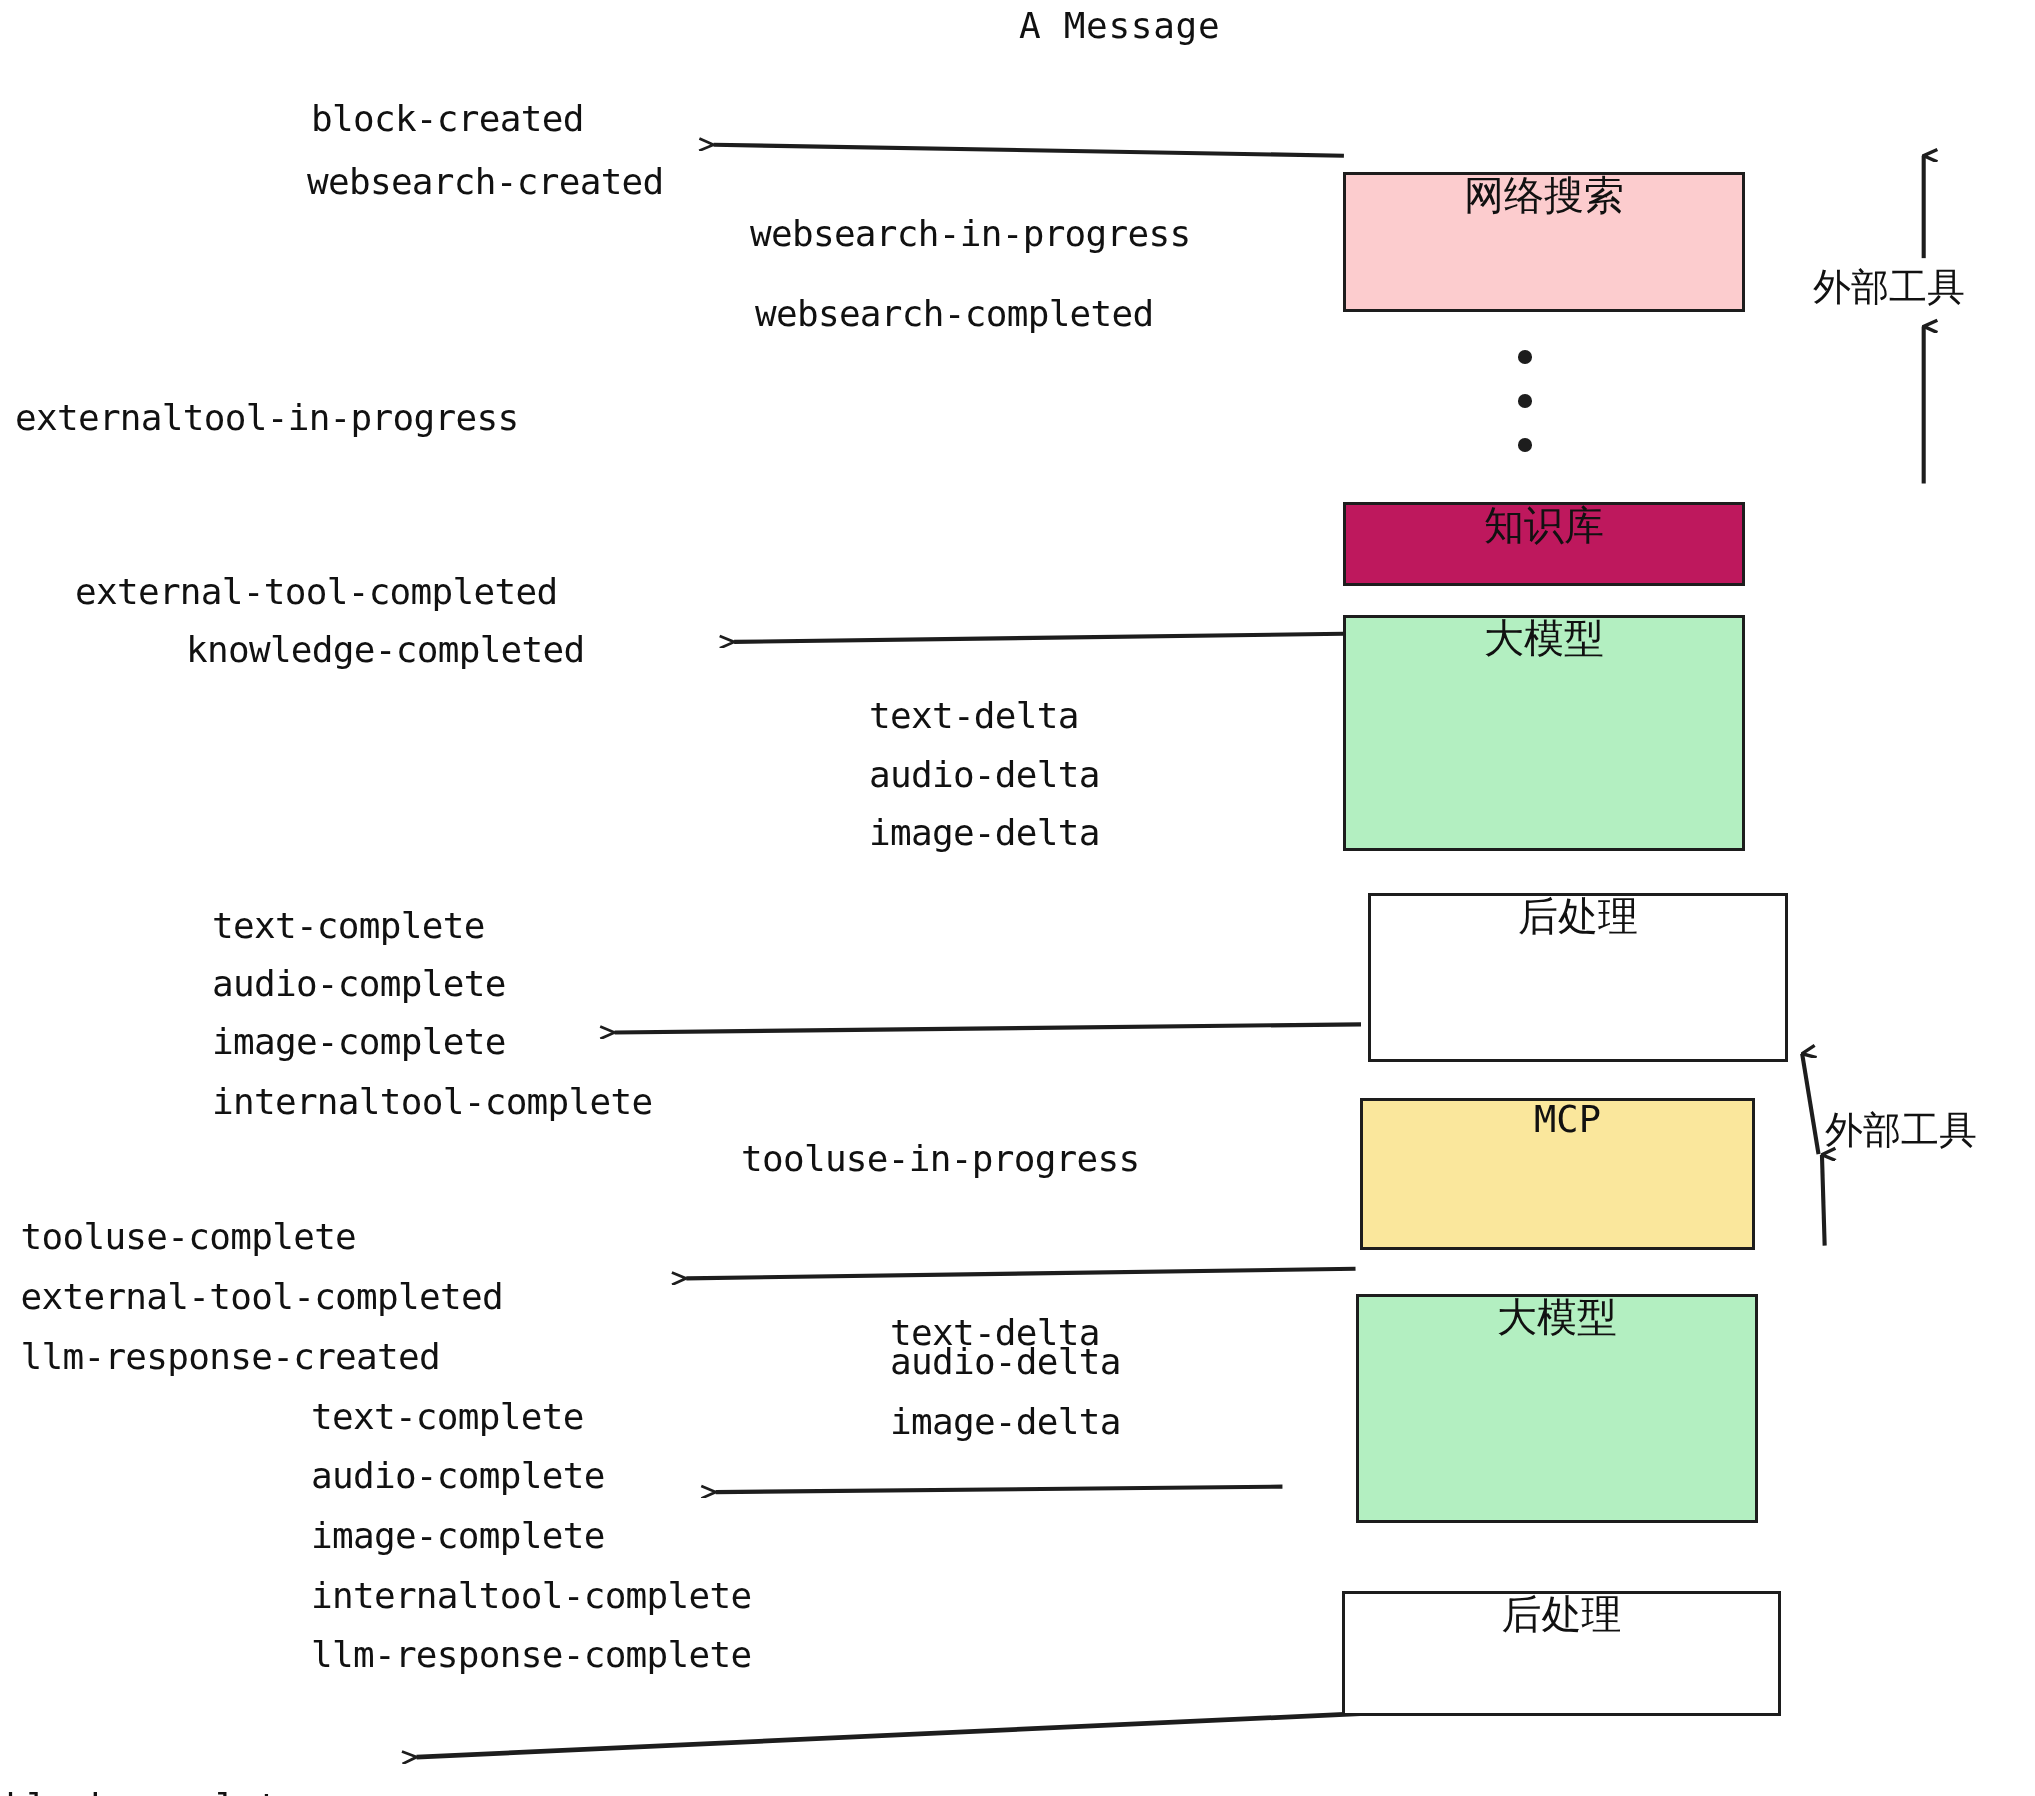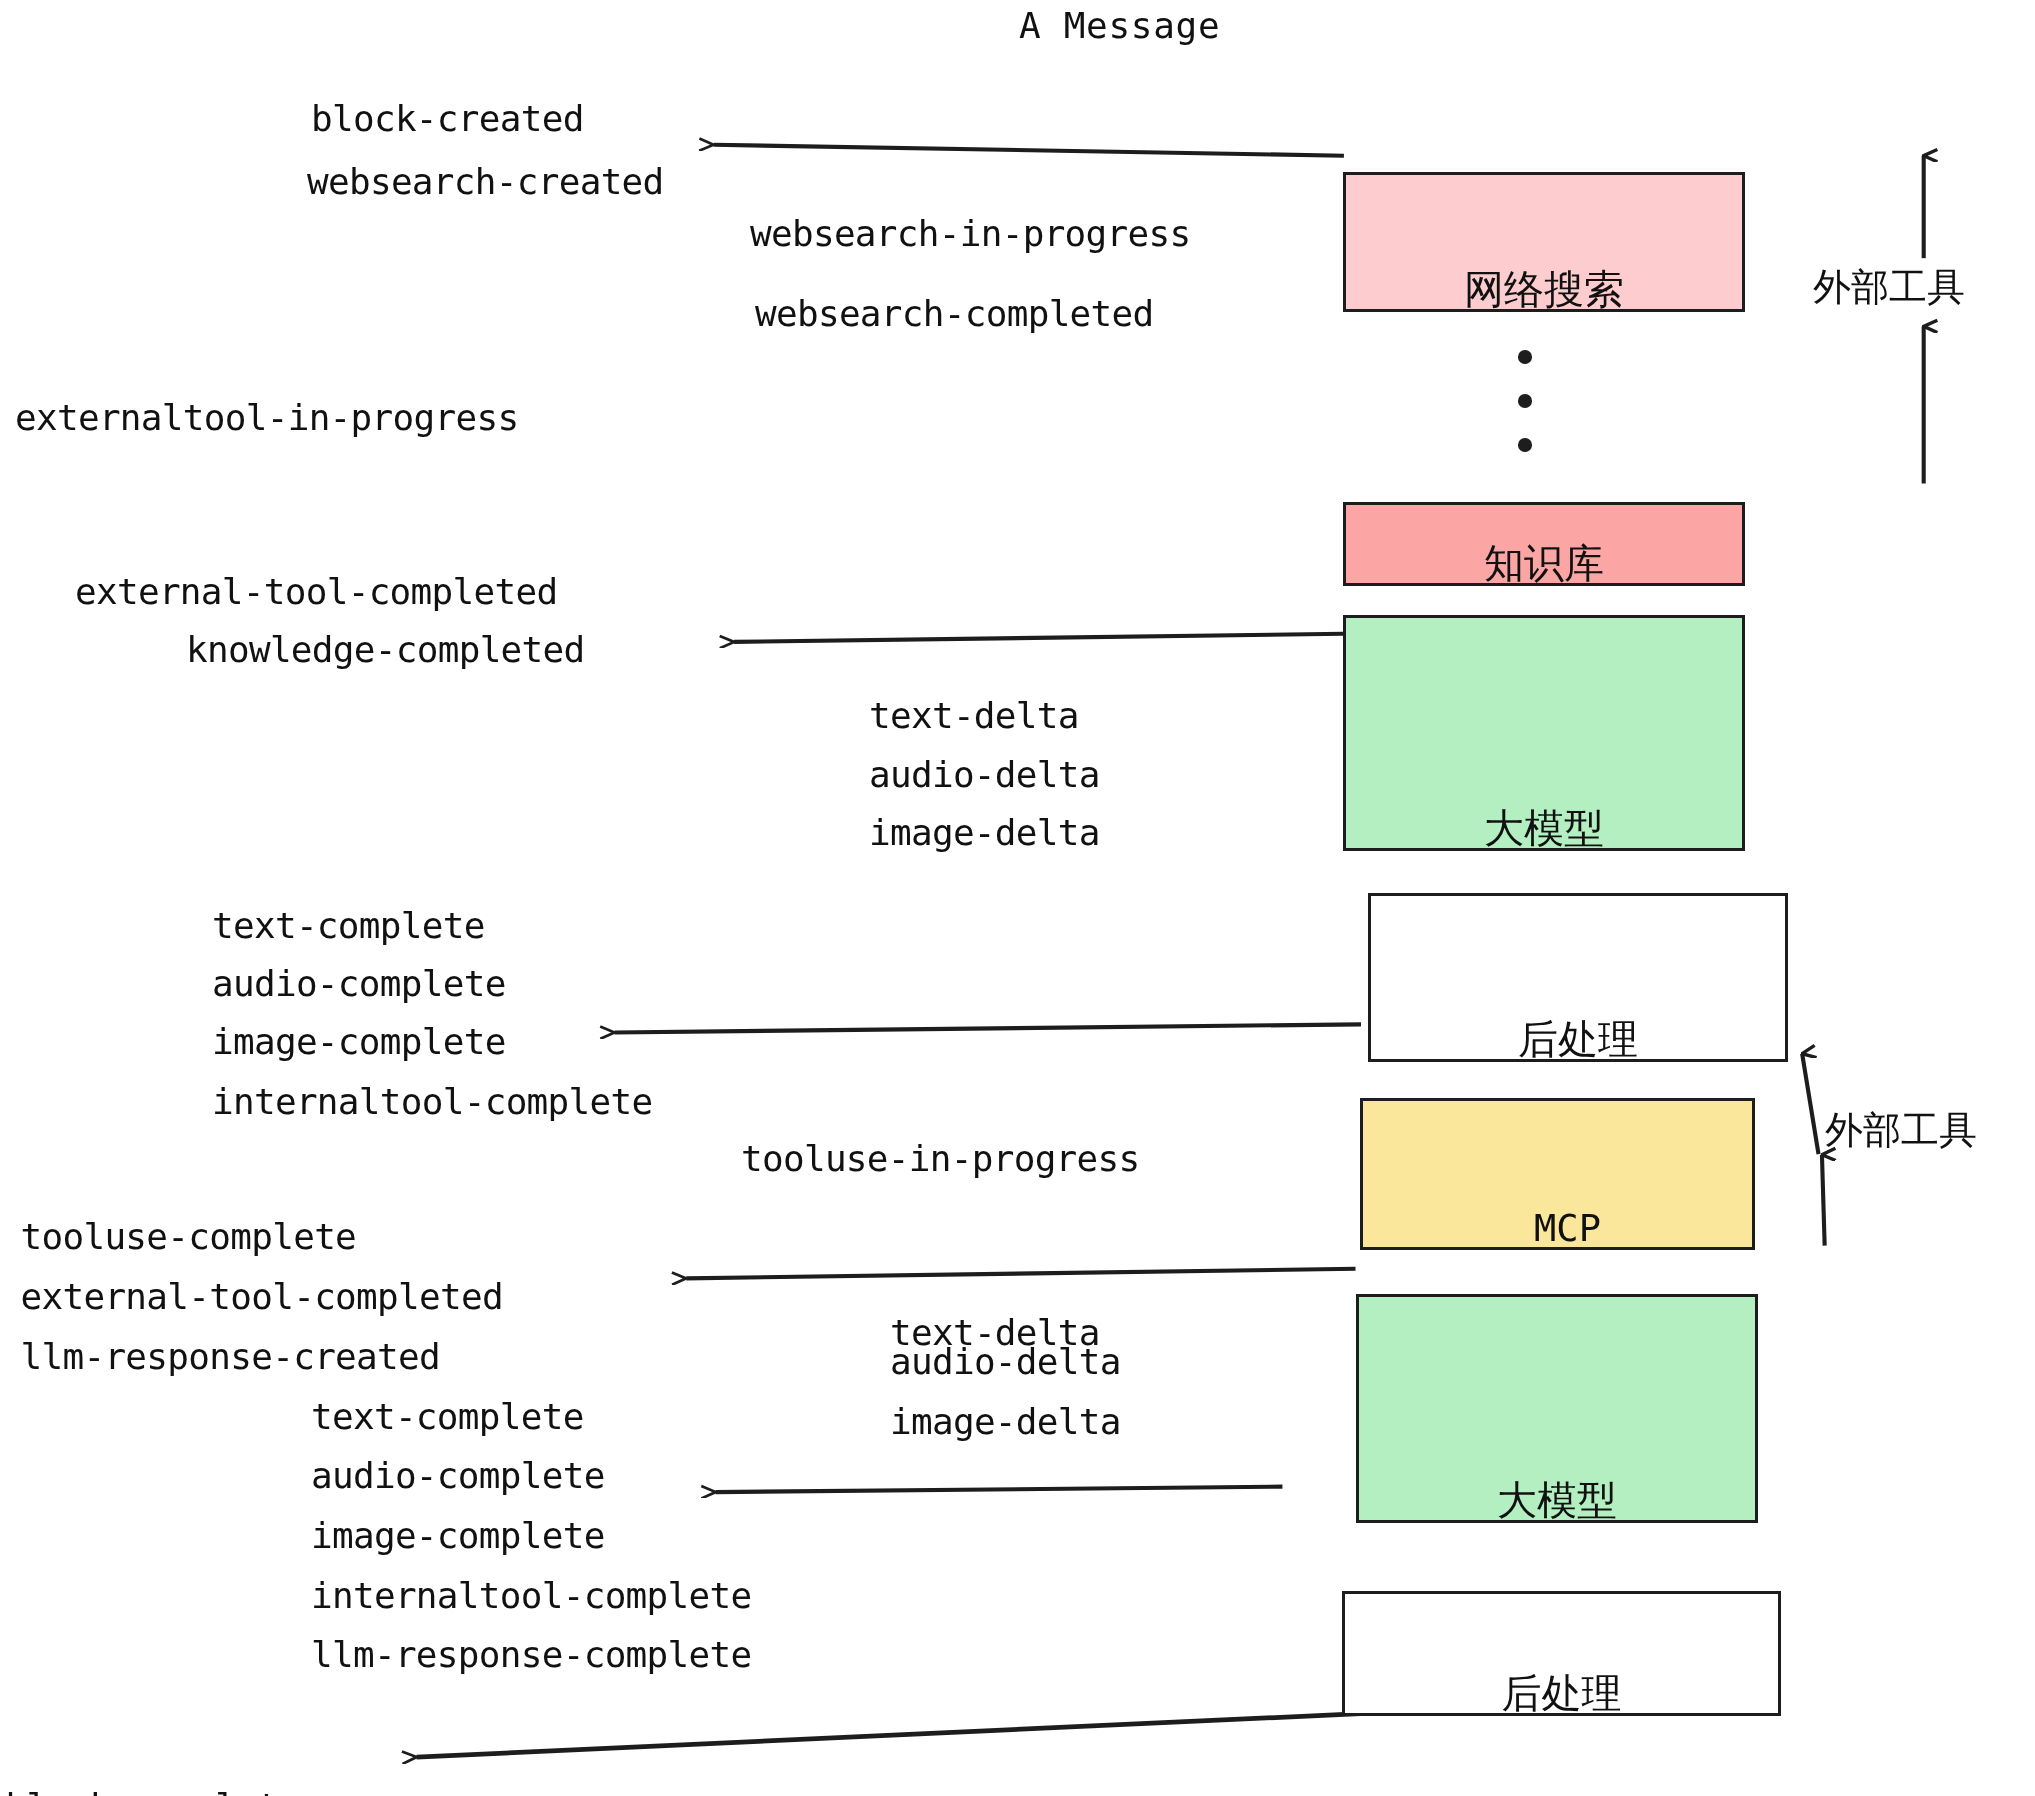--- a/index.html
+++ b/index.html
@@ -32,21 +32,21 @@
     color: #111111;
     white-space: nowrap;
     line-height: 1;
     margin-left: 42px;
   }
   .node {
     position: absolute;
     box-sizing: border-box;
     border: 3.4px solid #1d1d1d;
     display: flex;
-    align-items: flex-end;
+    align-items: flex-start;
     justify-content: center;
   }
   .node span {
     font-family: "DejaVu Sans", sans-serif;
     font-size: 40px;
     color: #111111;
     line-height: 1;
   }
   .node.mcp span {
     font-family: "DejaVu Sans Mono", monospace;
@@ -123,21 +123,21 @@
   <div class="node" style="left:1343px; top:172px; width:402px; height:140px; background:#fcccce;">
     <span>网络搜索</span>
   </div>
 
   <div class="dots" style="left:1518px; top:350px; width:13.7px; height:102px;">
     <i></i>
       <i></i>
       <i></i>
   </div>
 
-  <div class="node" style="left:1343px; top:502px; width:402px; height:84px; background:#fca5a5;">
+  <div class="node" style="left:1343px; top:502px; width:402px; height:84px; background:#be185d;">
     <span>知识库</span>
   </div>
 
   <div class="node" style="left:1343px; top:615px; width:402px; height:236px; background:#b3efc1;">
     <span>大模型</span>
   </div>
 
   <div class="node" style="left:1368px; top:893px; width:420px; height:169px; background:#ffffff;">
     <span>后处理</span>
   </div>

